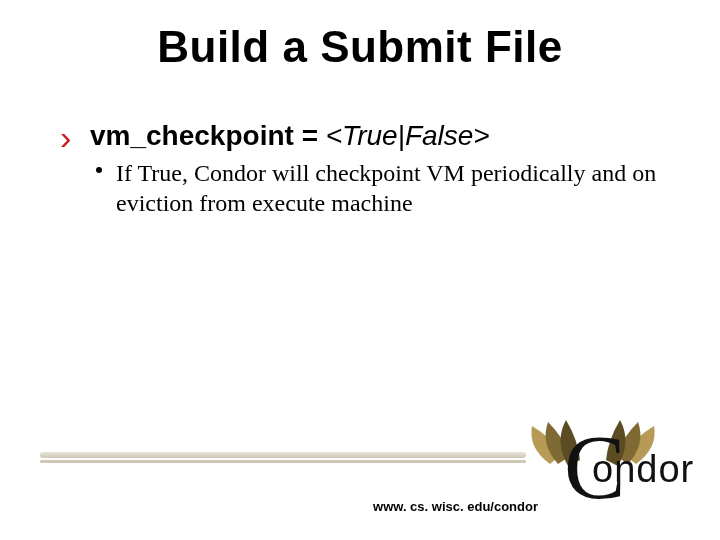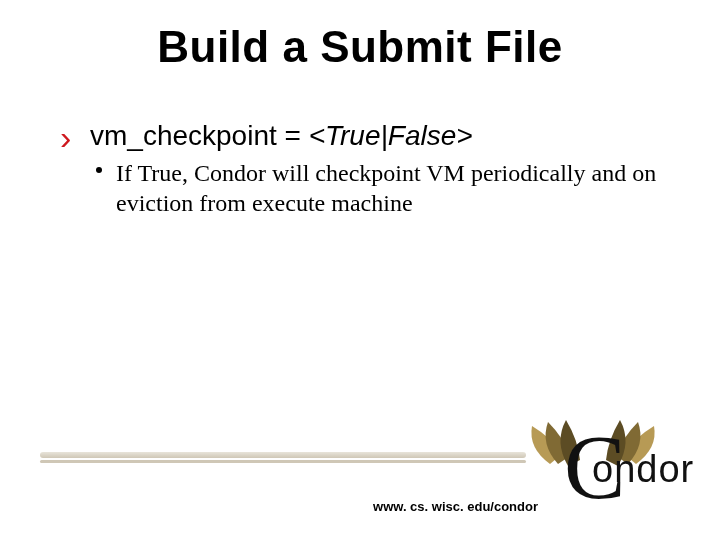--- a/index.html
+++ b/index.html
@@ -43,21 +43,21 @@
     margin-bottom: 6px;
   }
   .l1 .bullet {
     position: absolute;
     left: 0;
     top: -2px;
     color: #ce181e;
     font-size: 34px;
     font-family: Arial, sans-serif;
   }
-  .l1 .bold { font-weight: normal; }
+  .l1 .bold { font-weight: bold; }
   .l1 .ital { font-style: italic; margin-top: 16px; }
   .l2 {
     position: relative;
     padding-left: 56px;
     font-family: "Comic Sans MS", cursive;
     font-size: 24px;
     line-height: 1.25;
     margin-top: 0;
   }
   .l2 .dot {

